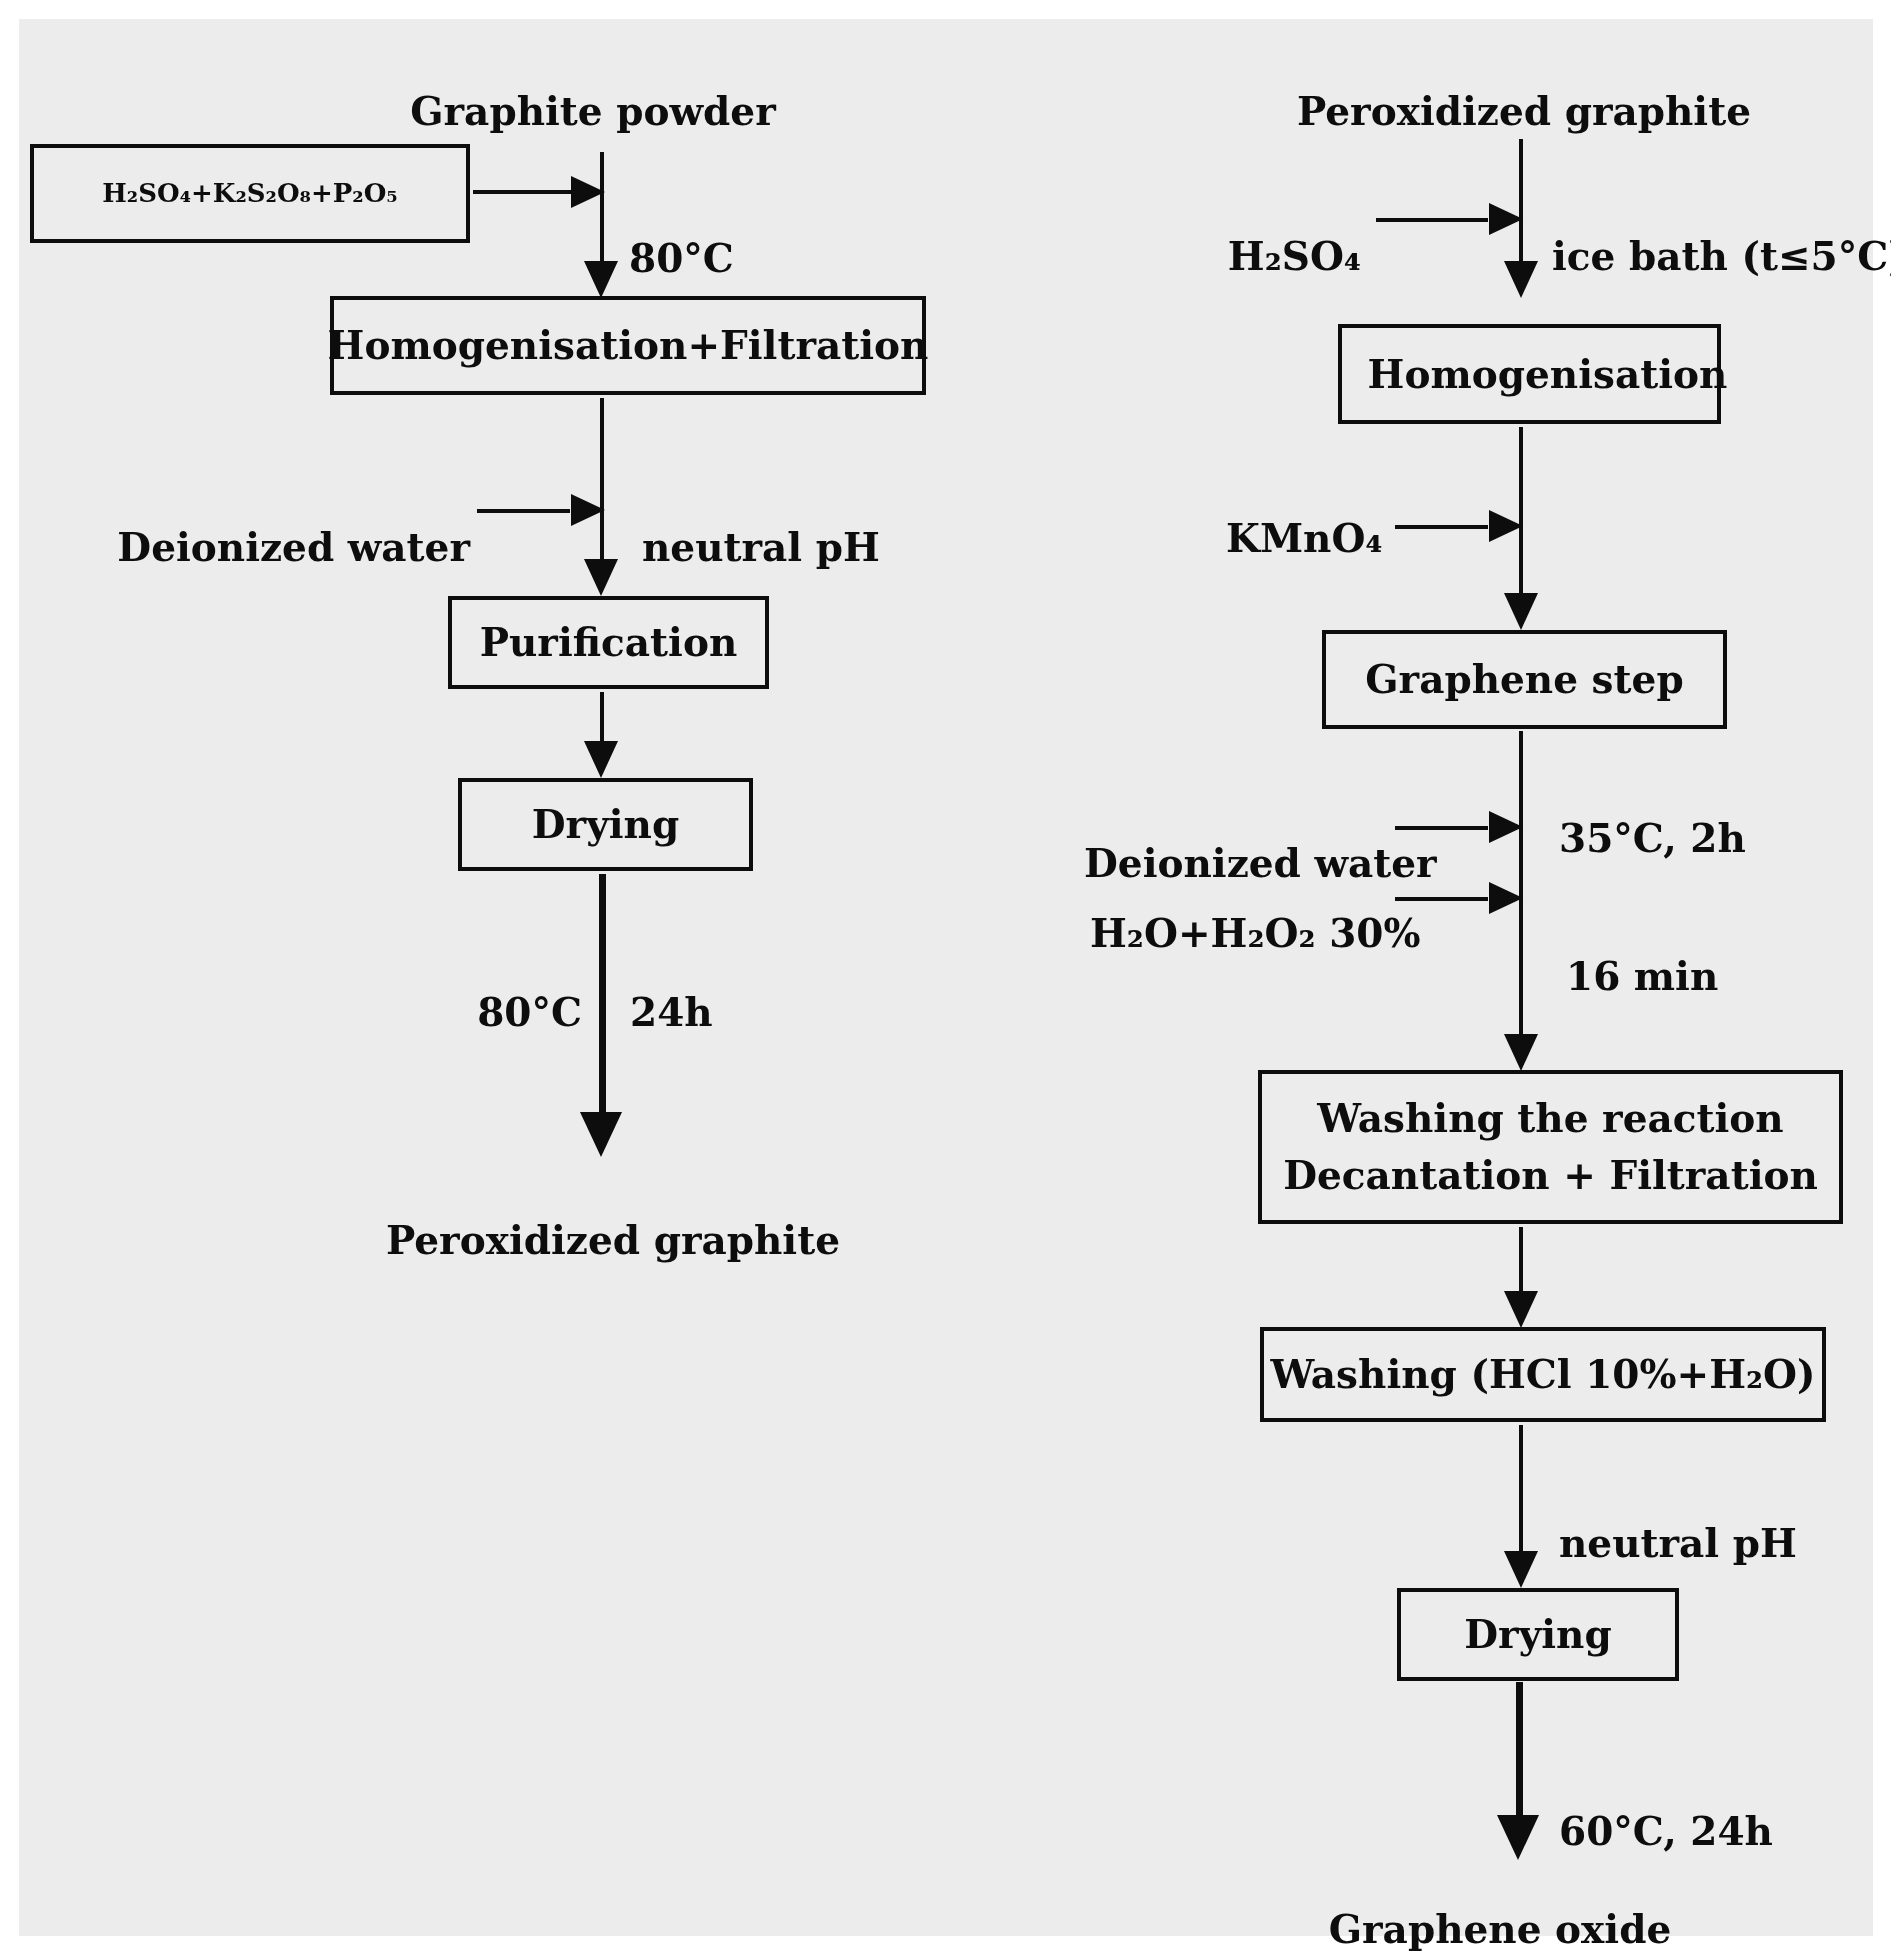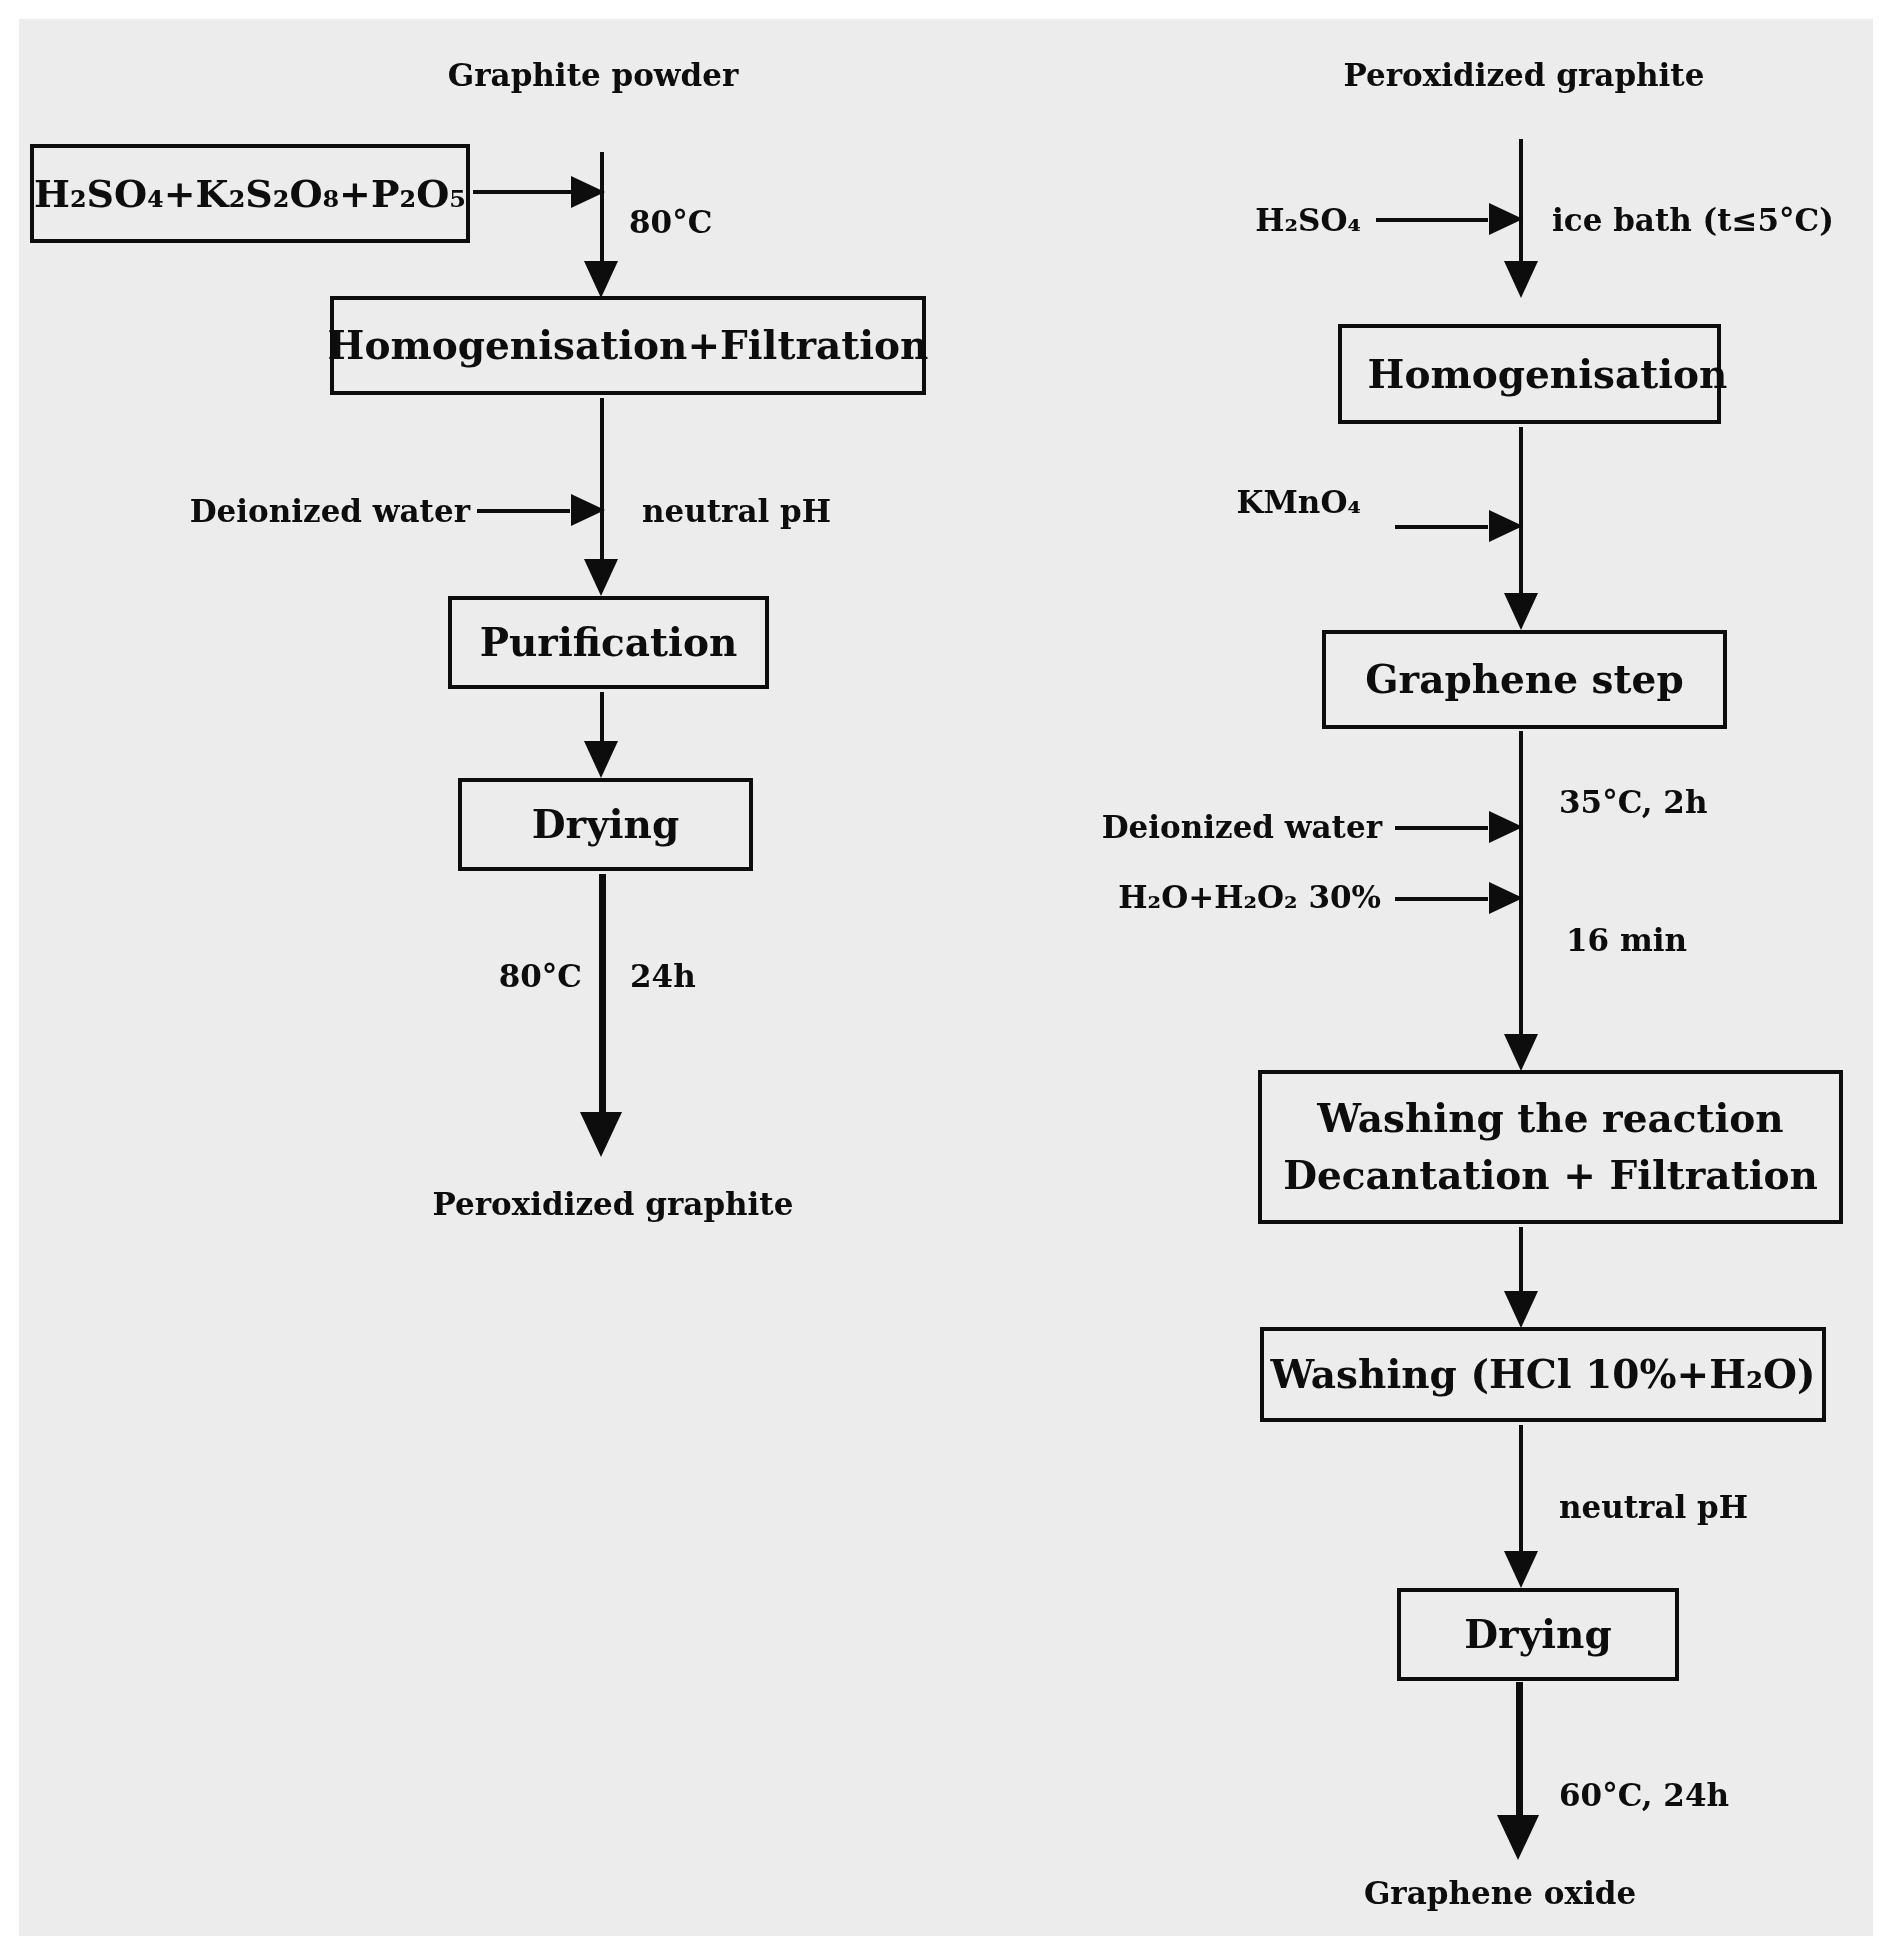--- a/index.html
+++ b/index.html
@@ -11,21 +11,21 @@
     font-family:"DejaVu Serif","DejaVu Sans",serif;
     font-weight:700;
     color:#0d0d0d;
     overflow:hidden;
   }
   #figure-bg {
     position:absolute; left:19px; top:19px;
     width:1854px; height:1917px;
     background:#ececec;
   }
-  .lbl { position:absolute; font-size:31px; line-height:45px; white-space:nowrap; }
+  .lbl { position:absolute; font-size:39px; line-height:45px; white-space:nowrap;margin-top:36px; }
   .lbl.center { transform:translateX(-50%); }
   .lbl.right { text-align:right; }
   .box {
     position:absolute;
     border:4.7px solid #0d0d0d;
     background:#ececec;
     display:flex; flex-direction:column;
     align-items:center; justify-content:center;
     text-align:center;
     font-size:39px; line-height:57px;
@@ -54,21 +54,21 @@
 <body>
 
 <div id="canvas">
   <div id="figure-bg"></div>
 
   <div class="lbl center" style="left:593px; top:53px;">Graphite powder</div>
 
   <div class="vline" style="left:600px; top:152px; height:112px;"></div>
   <div class="ah-down" style="left:584px; top:261px;"></div>
 
-  <div class="box" style="left:30px; top:144px; width:440px; height:99px; font-size:38px;">
+  <div class="box" style="left:30px; top:144px; width:440px; height:99px; font-size:26px;">
     <div>H₂SO₄+K₂S₂O₈+P₂O₅</div>
   </div>
 
   <div class="hline" style="left:473px; top:190px; width:98px;"></div>
   <div class="ah-right" style="left:571px; top:176px;"></div>
 
   <div class="lbl" style="left:629px; top:200px;">80°C</div>
 
   <div class="box" style="left:306px; top:296px; width:596px; height:99px;margin-left:24px;">
     <div>Homogenisation+Filtration</div>

